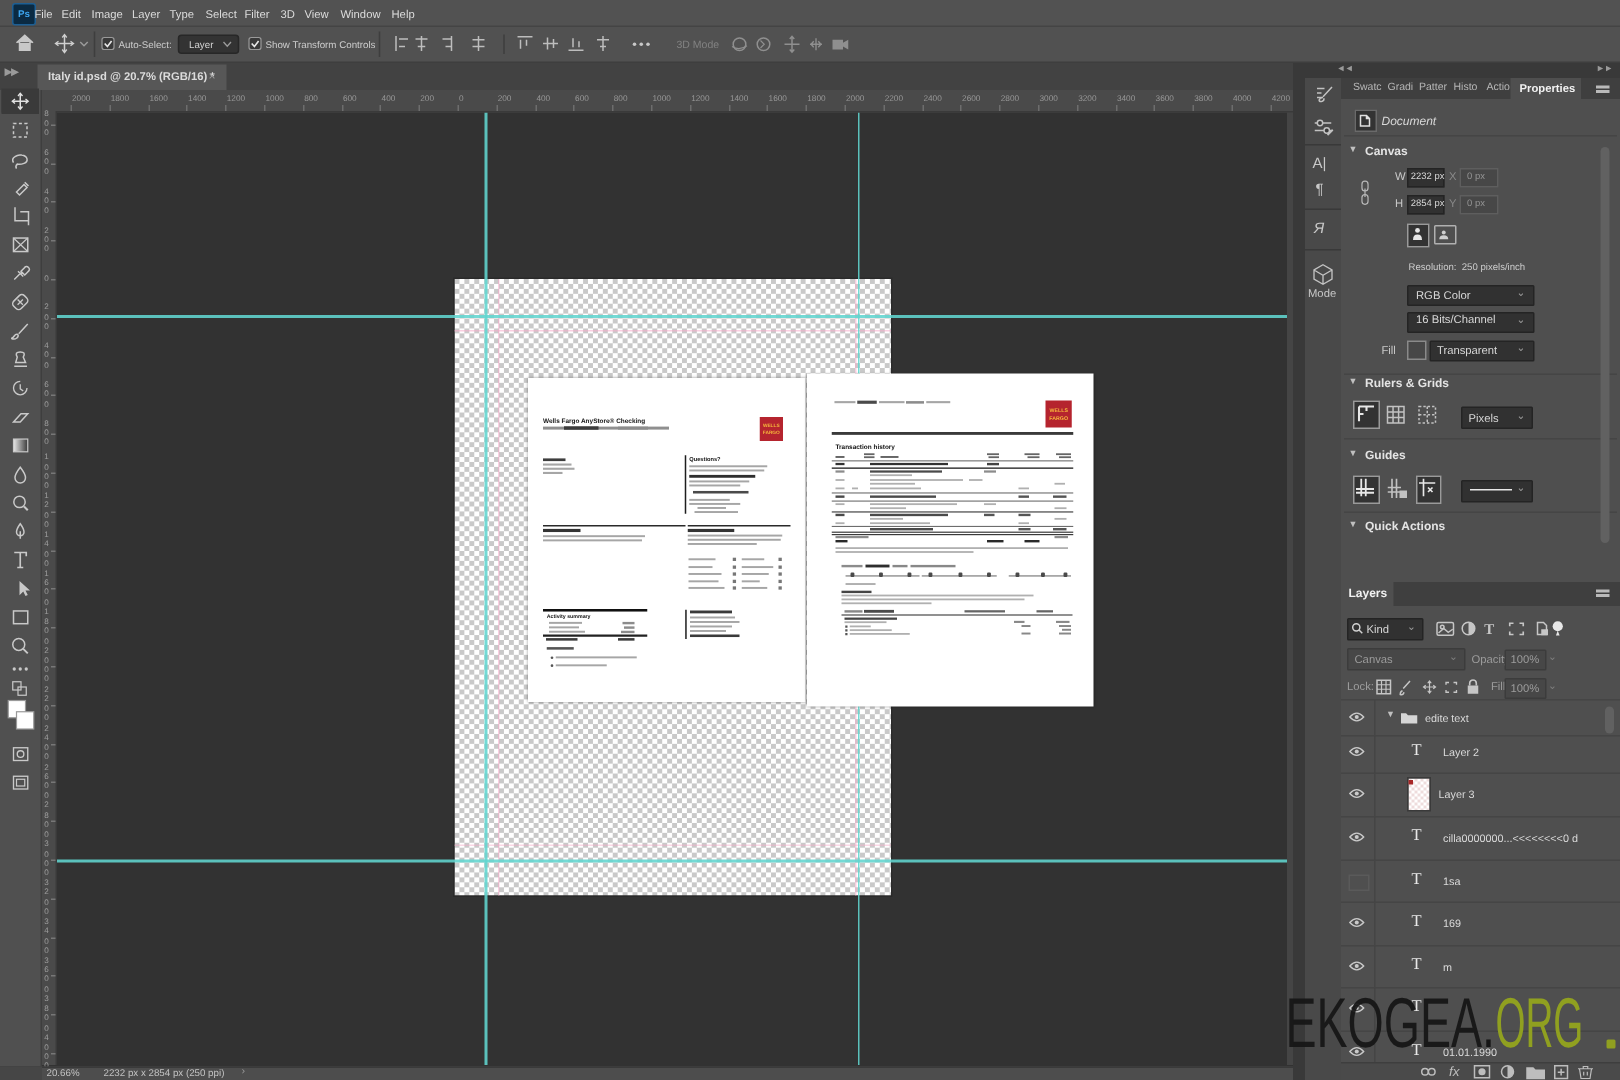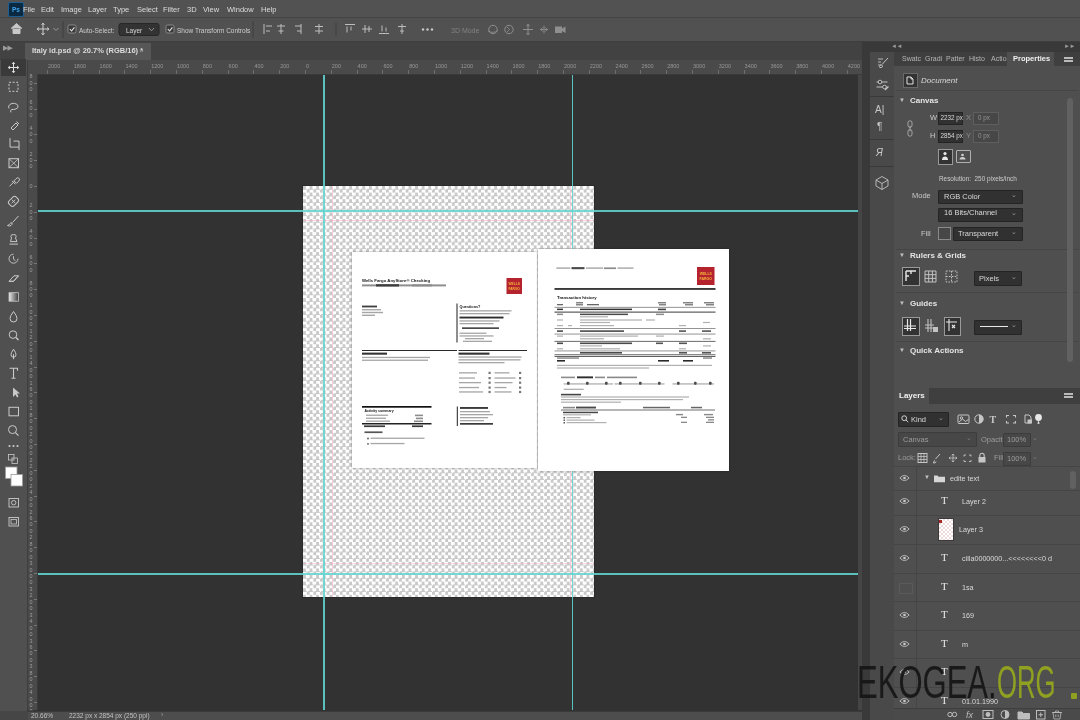--- a/index.html
+++ b/index.html
@@ -585,21 +585,21 @@
         <circle cx="4" cy="2.6" r="1.6"></circle>
         <path d="M1 9 q0 -3.6 3 -3.6 q3 0 3 3.6 z"></path>
       </svg>
 <div class="abs" style="left:956px;top:150px;width:13px;height:11px;border:1px solid #b0b0b0;border-radius:1px;"></div>
 <svg class="abs" style="left:958px;top:152.5px;" width="9" height="7" viewBox="0 0 9 7" fill="#cfcfcf">
         <circle cx="4.5" cy="2" r="1.3"></circle>
         <path d="M1.5 6.5 q0 -2.6 3 -2.6 q3 0 3 2.6 z"></path>
       </svg>
 <div class="txt" style="left:939px;top:175px;color:#cccccc;font-size:6.4px;">Resolution:&nbsp; 250 pixels/inch</div>
 
-<div class="txt" style="left:912px;top:191px;color:#c8c8c8;font-size:7.5px;text-align:center;">Mode</div>
+<div class="txt" style="left:872px;top:191px;color:#c8c8c8;font-size:7.5px;text-align:center;">Mode</div>
 <div class="abs" style="left:938px;top:189.5px;width:83px;height:12.5px;background:#313131;border:1px solid #242424;border-radius:1px;"></div>
 <div class="txt" style="left:944px;top:192px;color:#d8d8d8;font-size:7.5px;">RGB Color</div>
 <div class="txt" style="left:1011px;top:191px;color:#9a9a9a;font-size:7px;">⌄</div>
 <div class="abs" style="left:938px;top:207.5px;width:83px;height:12.5px;background:#313131;border:1px solid #242424;border-radius:1px;"></div>
 <div class="txt" style="left:944px;top:208px;color:#d8d8d8;font-size:7.5px;">16 Bits/Channel</div>
 <div class="txt" style="left:1011px;top:209px;color:#9a9a9a;font-size:7px;">⌄</div>
 <div class="txt" style="left:921px;top:229px;color:#c8c8c8;font-size:7.5px;">Fill</div>
 <div class="abs" style="left:938px;top:226.5px;width:11px;height:11.5px;background:#474747;border:1px solid #8a8a8a;"></div>
 <div class="abs" style="left:952.5px;top:226.5px;width:68px;height:12.5px;background:#313131;border:1px solid #242424;border-radius:1px;"></div>
 <div class="txt" style="left:958px;top:229px;color:#d8d8d8;font-size:7.5px;">Transparent</div>

